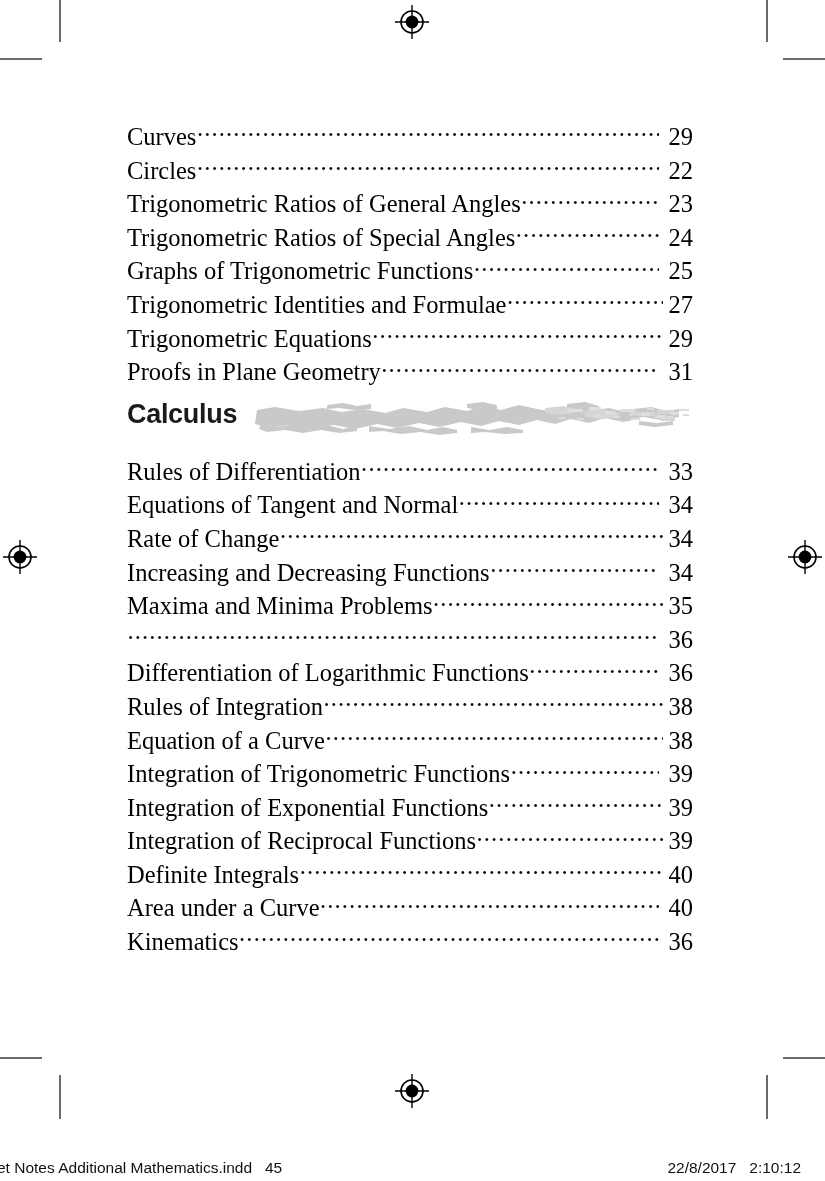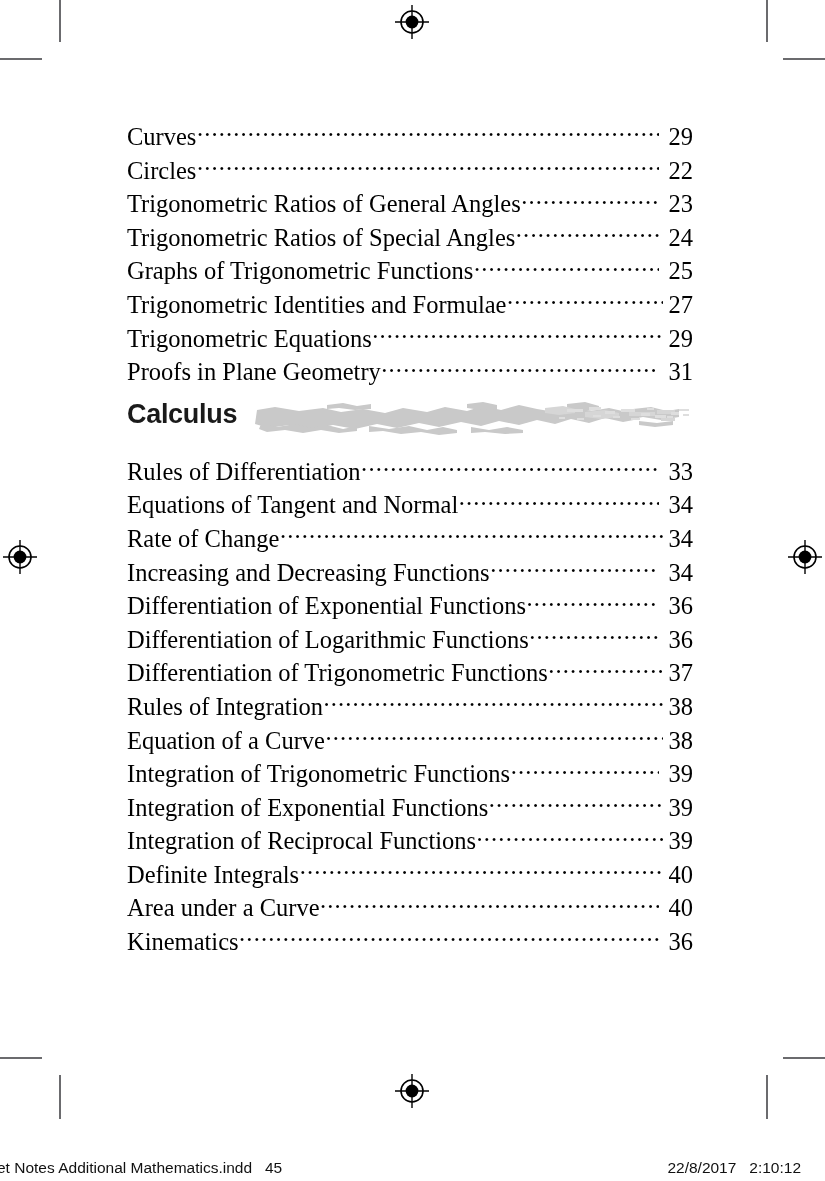--- a/index.html
+++ b/index.html
@@ -307,34 +307,33 @@
       <li class="toc-entry tight">
         <span class="toc-title">Rate of Change</span>
         <span class="toc-leader"></span>
         <span class="toc-page">34</span>
       </li>
       <li class="toc-entry loose">
         <span class="toc-title">Increasing and Decreasing Functions</span>
         <span class="toc-leader"></span>
         <span class="toc-page">34</span>
       </li>
-      <li class="toc-entry loose">
-        <span class="toc-title">Differentiation of Exponential Functions</span>
+      <li class="toc-entry tight">
+        <span class="toc-title">Maxima and Minima Problems</span>
+        <span class="toc-leader"></span>
+        <span class="toc-page">35</span>
+      </li>
+      <li class="toc-entry loose">
         <span class="toc-leader"></span>
         <span class="toc-page">36</span>
       </li>
       <li class="toc-entry loose">
         <span class="toc-title">Differentiation of Logarithmic Functions</span>
         <span class="toc-leader"></span>
         <span class="toc-page">36</span>
-      </li>
-      <li class="toc-entry tight">
-        <span class="toc-title">Differentiation of Trigonometric Functions</span>
-        <span class="toc-leader"></span>
-        <span class="toc-page">37</span>
       </li>
       <li class="toc-entry tight">
         <span class="toc-title">Rules of Integration</span>
         <span class="toc-leader"></span>
         <span class="toc-page">38</span>
       </li>
       <li class="toc-entry tight">
         <span class="toc-title">Equation of a Curve</span>
         <span class="toc-leader"></span>
         <span class="toc-page">38</span>

